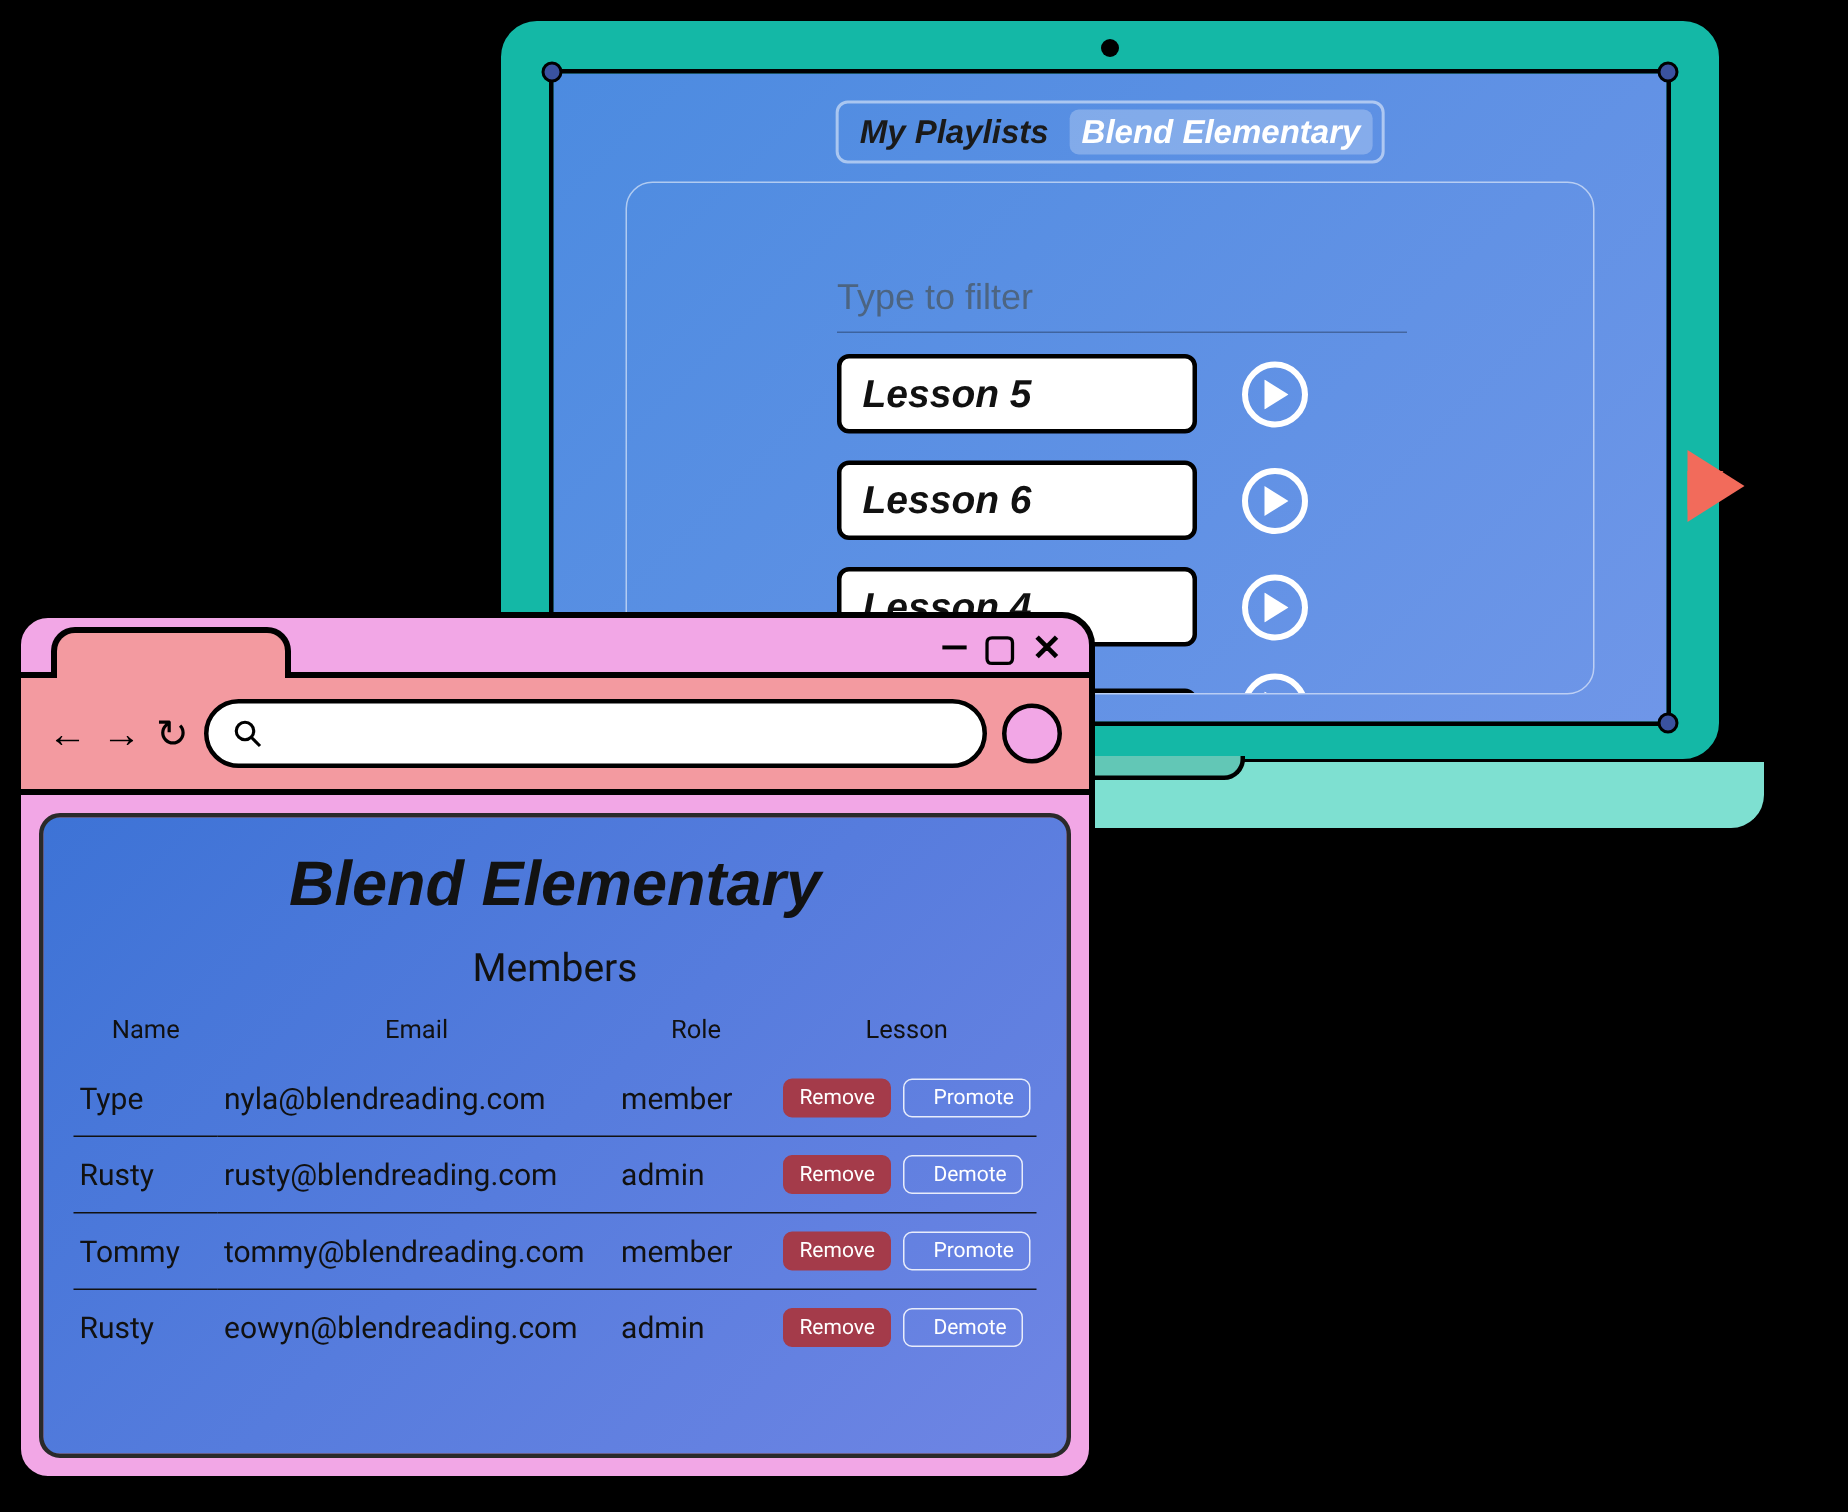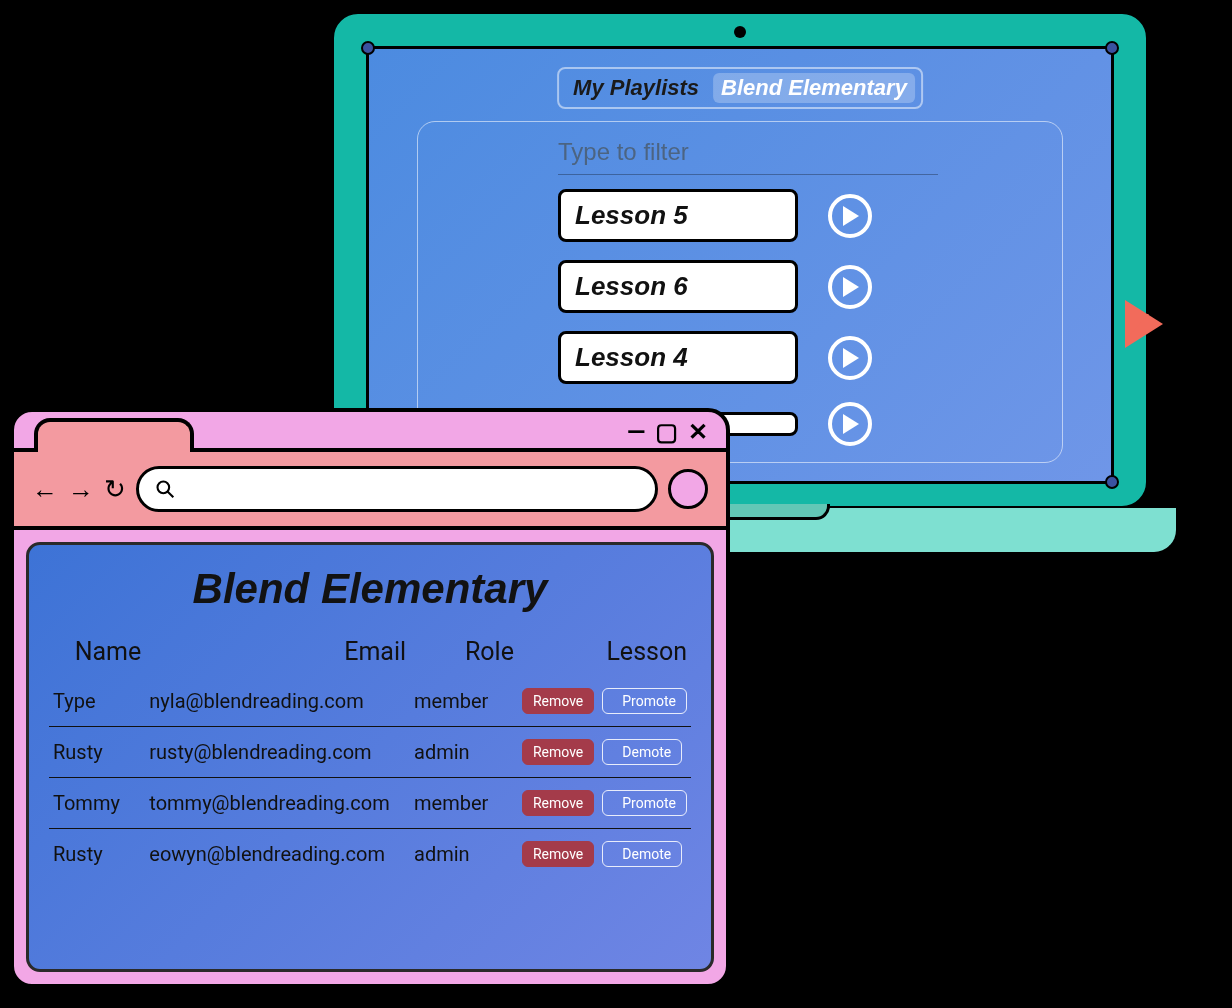--- a/index.html
+++ b/index.html
@@ -131,20 +131,21 @@
     border: 1.5px solid rgba(255,255,255,0.55);
     border-radius: 18px;
     padding: 14px 10px 10px 140px;
     overflow: hidden;
   }
   .filter-row {
     border-bottom: 1.5px solid rgba(0,0,0,0.3);
     padding: 2px 0 8px 0;
     margin-bottom: 14px;
     width: 380px;
+    margin-top: 47px;
   }
   .filter-input {
     background: transparent;
     border: none;
     outline: none;
     font-size: 24px;
     color: #333;
     width: 100%;
   }
   .filter-input::placeholder { color: #4a5a6a; opacity: .8; }
@@ -270,23 +271,23 @@
     font-size: 26px;
     margin-bottom: 10px;
     color: #111;
   }
   table.members {
     width: 100%;
     border-collapse: collapse;
     font-size: 20px;
   }
   table.members th {
-    text-align: right;
+    text-align: center;
     font-weight: 400;
-    font-size: 25px;
+    font-size: 17px;
     padding: 6px 4px 10px 4px;
     color: #111;
   }
   table.members td {
     padding: 12px 4px;
     border-bottom: 1.5px solid #111;
     vertical-align: middle;
   }
   table.members tr:last-child td { border-bottom: none; }
   .col-name  { width: 16%; }
@@ -389,20 +390,21 @@
           <circle cx="10" cy="10" r="7" stroke="#000" stroke-width="2.5" fill="none"></circle>
           <line x1="15" y1="15" x2="22" y2="22" stroke="#000" stroke-width="2.5"></line>
         </svg>
       <input style="">
     </div>
     <div class="go-circle"></div>
   </div>
 
   <div class="page">
     <div class="page-title">Blend Elementary</div>
+    <div class="section-title">Members</div>
 
     <table class="members">
       <thead>
         <tr>
           <th class="col-name">Name</th>
           <th class="col-email">Email</th>
           <th class="col-role">Role</th>
           <th class="col-act">Lesson</th>
         </tr>
       </thead>

